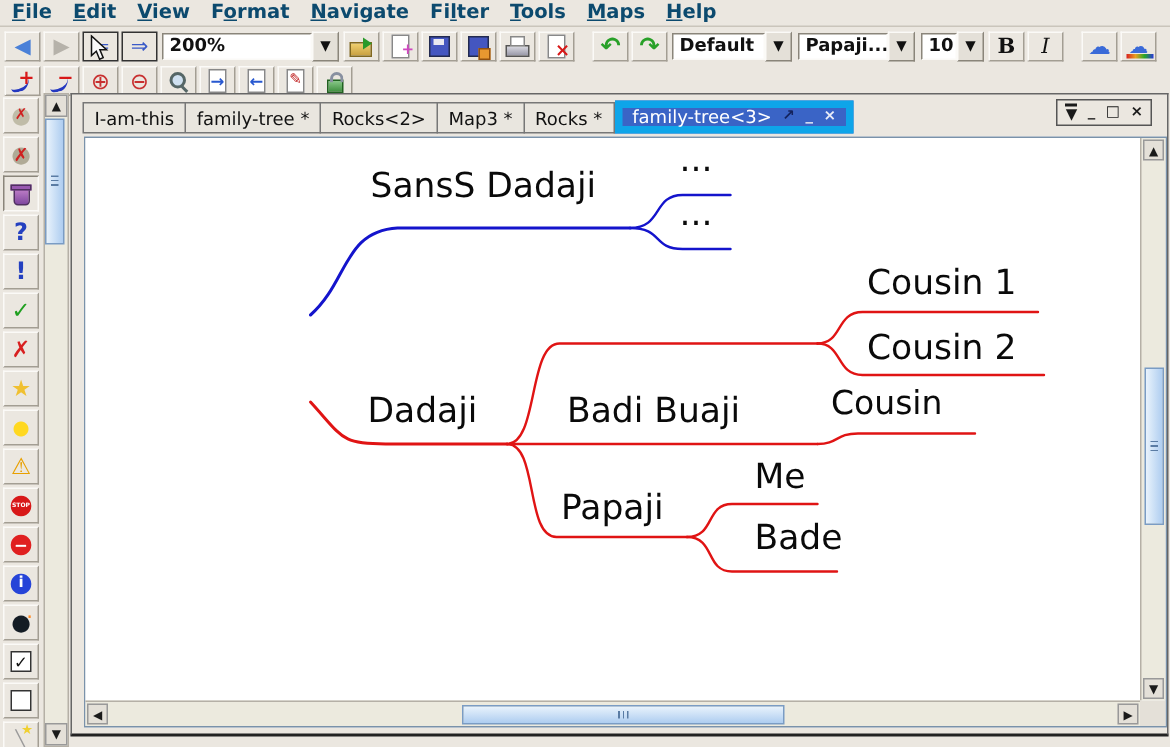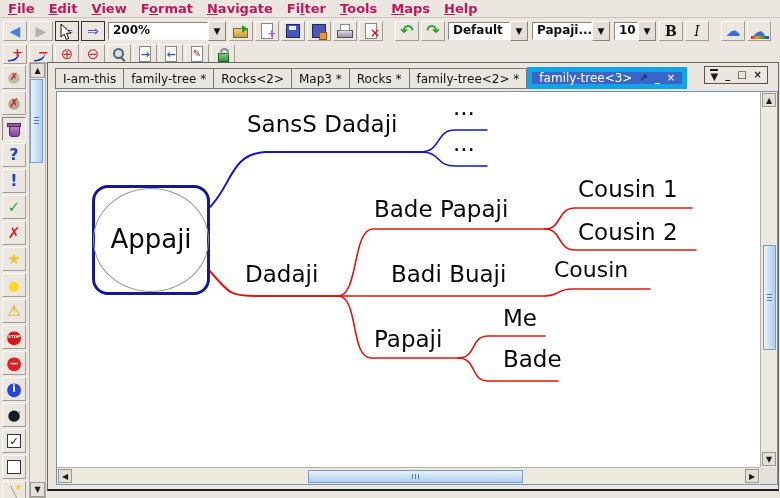--- a/index.html
+++ b/index.html
@@ -1,21 +1,21 @@
 <!DOCTYPE html>
 <html><head>
 <meta charset="utf-8">
 <style>
   html,body{margin:0;padding:0;background:#d8d4cc;}
   .app{position:relative;width:780px;height:498px;background:#ebe7e0;overflow:hidden;
        font-family:"DejaVu Sans","Liberation Sans",sans-serif;}
   
   .menubar{position:absolute;left:0;top:0;width:780px;height:18px;display:flex;align-items:center;
            padding-left:4px;background:#ebe7e0;border-bottom:1px solid #cac5bb;box-sizing:border-box;}
-  .menu-item{font:bold 13px "DejaVu Sans",sans-serif;color:#be185d;padding:0 10px 0 4px;cursor:default;}
+  .menu-item{font:bold 13px "DejaVu Sans",sans-serif;color:#0c4a6e;padding:0 10px 0 4px;cursor:default;}
   .menu-item u{text-decoration:underline;}
   
   .toolbar1{position:absolute;left:0;top:18px;width:780px;height:26px;display:flex;align-items:center;
             padding:0 2px;background:#ebe7e0;box-sizing:border-box;}
   .toolbar2{position:absolute;left:0;top:44px;width:780px;height:20px;display:flex;align-items:center;
             padding:0 2px;background:#ebe7e0;box-sizing:border-box;}
   .tb{position:relative;width:24px;height:20px;display:flex;align-items:center;justify-content:center;
       background:#ebe7e0;border:1px solid;border-color:#fbfaf7 #a39e93 #a39e93 #fbfaf7;margin:0 1px;box-sizing:border-box;}
   .tb.framed{border-color:#333;}
   .tb.pressed{border-color:#8a857a #fbfaf7 #fbfaf7 #8a857a;}
@@ -316,23 +316,20 @@
         </div>
         <div class="tab">
           <span class="tab-label">Rocks&lt;2&gt;</span>
         </div>
         <div class="tab">
           <span class="tab-label">Map3 *</span>
         </div>
         <div class="tab">
           <span class="tab-label">Rocks *</span>
         </div>
-        <div class="tab">
-          <span class="tab-label">family-tree&lt;2&gt; *</span>
-        </div>
         <div class="tab active">
           <span class="tab-label">family-tree&lt;3&gt;</span>
           <span class="tab-ctl dark">↗</span>
           <span class="tab-ctl">_</span>
           <span class="tab-ctl">×</span>
         </div>
       </div>
 
     <div class="wc" id="wincontrols">
         <span class="wc-bar">▼</span>
@@ -350,32 +347,27 @@
             <path d="M150,176 C172,200 170,204 200,204 L281,204" stroke="#e01414" stroke-width="2" fill="none" stroke-linecap="round"></path>
             <path d="M281,204 C302,204 295,137 316,137 L488,137" stroke="#e01414" stroke-width="1.6" fill="none" stroke-linecap="round"></path>
             <path d="M281,204 L488,204" stroke="#e01414" stroke-width="1.6" fill="none" stroke-linecap="round"></path>
             <path d="M281,204 C302,204 293,266 314,266 L401,266" stroke="#e01414" stroke-width="1.6" fill="none" stroke-linecap="round"></path>
             <path d="M488,137 C505,137 500,116 518,116 L635,116" stroke="#e01414" stroke-width="1.6" fill="none" stroke-linecap="round"></path>
             <path d="M488,137 C505,137 500,158 518,158 L639,158" stroke="#e01414" stroke-width="1.6" fill="none" stroke-linecap="round"></path>
             <path d="M488,204 C502,204 500,197 515,197 L593,197" stroke="#e01414" stroke-width="1.6" fill="none" stroke-linecap="round"></path>
             <path d="M401,266 C420,266 413,244 431,244 L488,244" stroke="#e01414" stroke-width="1.6" fill="none" stroke-linecap="round"></path>
             <path d="M401,266 C420,266 413,289 431,289 L501,289" stroke="#e01414" stroke-width="1.6" fill="none" stroke-linecap="round"></path>
           </svg>
-        <div class="root-node">
-          <div class="root-ellipse"></div>
-          <span class="root-label">Appaji</span>
-        </div>
       <span class="mnode" style="left: 190px; top: 19px; font-size: 23px;">SansS Dadaji</span>
           <span class="mnode" style="left: 396px; top: 2px; font-size: 23px;">...</span>
           <span class="mnode" style="left: 396px; top: 38px; font-size: 23px;">...</span>
-          <span class="mnode" style="left: 317px; top: 104px; font-size: 23px;">Bade Papaji</span>
           <span class="mnode" style="left: 521px; top: 84px; font-size: 23px;">Cousin 1</span>
           <span class="mnode" style="left: 521px; top: 127px; font-size: 23px;">Cousin 2</span>
           <span class="mnode" style="left: 188px; top: 169px; font-size: 23px;">Dadaji</span>
-          <span class="mnode" style="left: 334px; top: 169px; font-size: 23px;">Badi Buaji</span>
+          <span class="mnode" style="left: 321px; top: 169px; font-size: 23px;">Badi Buaji</span>
           <span class="mnode" style="left: 317px; top: 234px; font-size: 23px;">Papaji</span>
           <span class="mnode" style="left: 497px; top: 165px; font-size: 22px;">Cousin</span>
           <span class="mnode" style="left: 446px; top: 213px; font-size: 23px;">Me</span>
           <span class="mnode" style="left: 446px; top: 254px; font-size: 23px;">Bade</span>
         </div>
 
       <div class="vsb">
         <span class="sb-btn" style="left:1px;top:1px;width:14px;height:14px;">▲</span>
         <span class="thumb-v" style="top:153px;height:105px;width:13px;left:2px;"></span>
         <span class="sb-btn" style="left:1px;bottom:1px;width:14px;height:14px;">▼</span>

